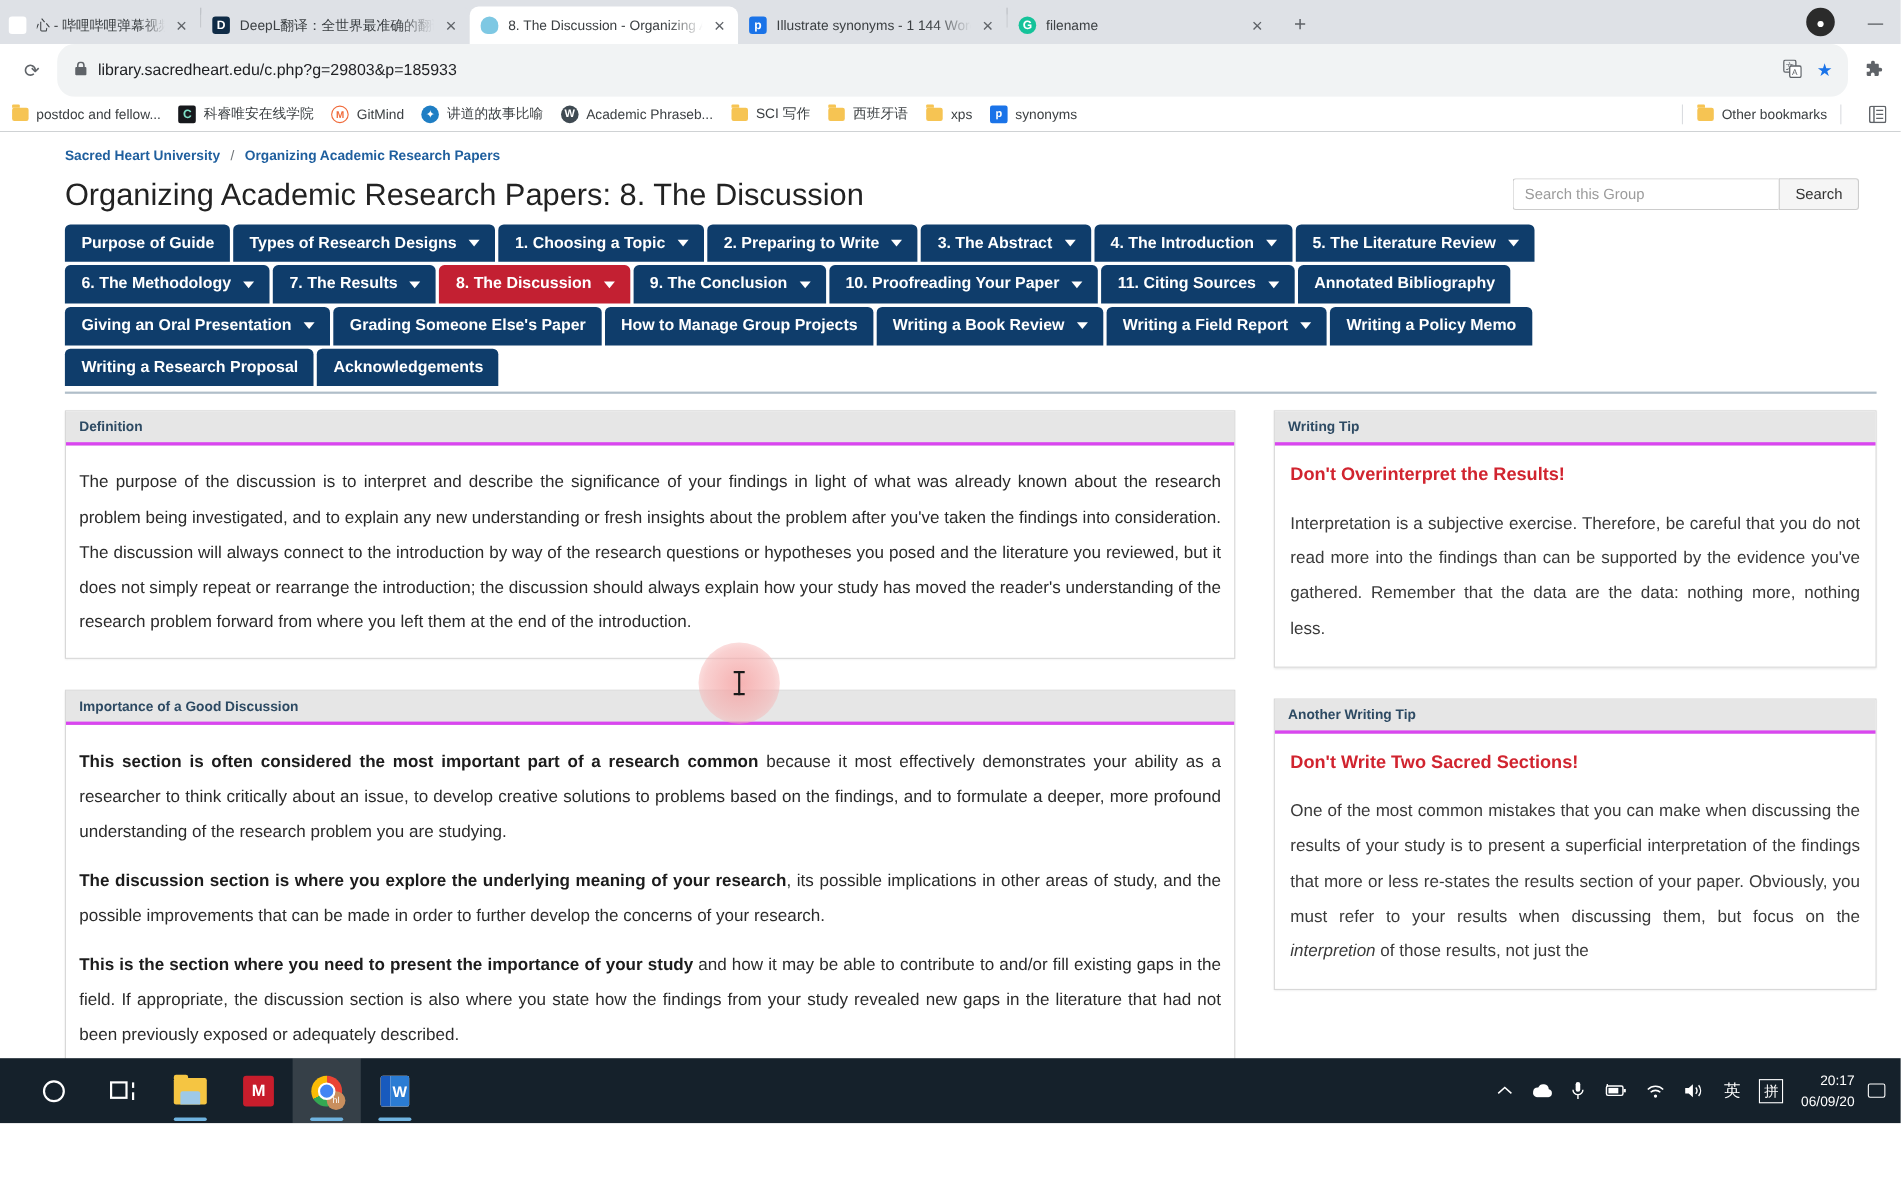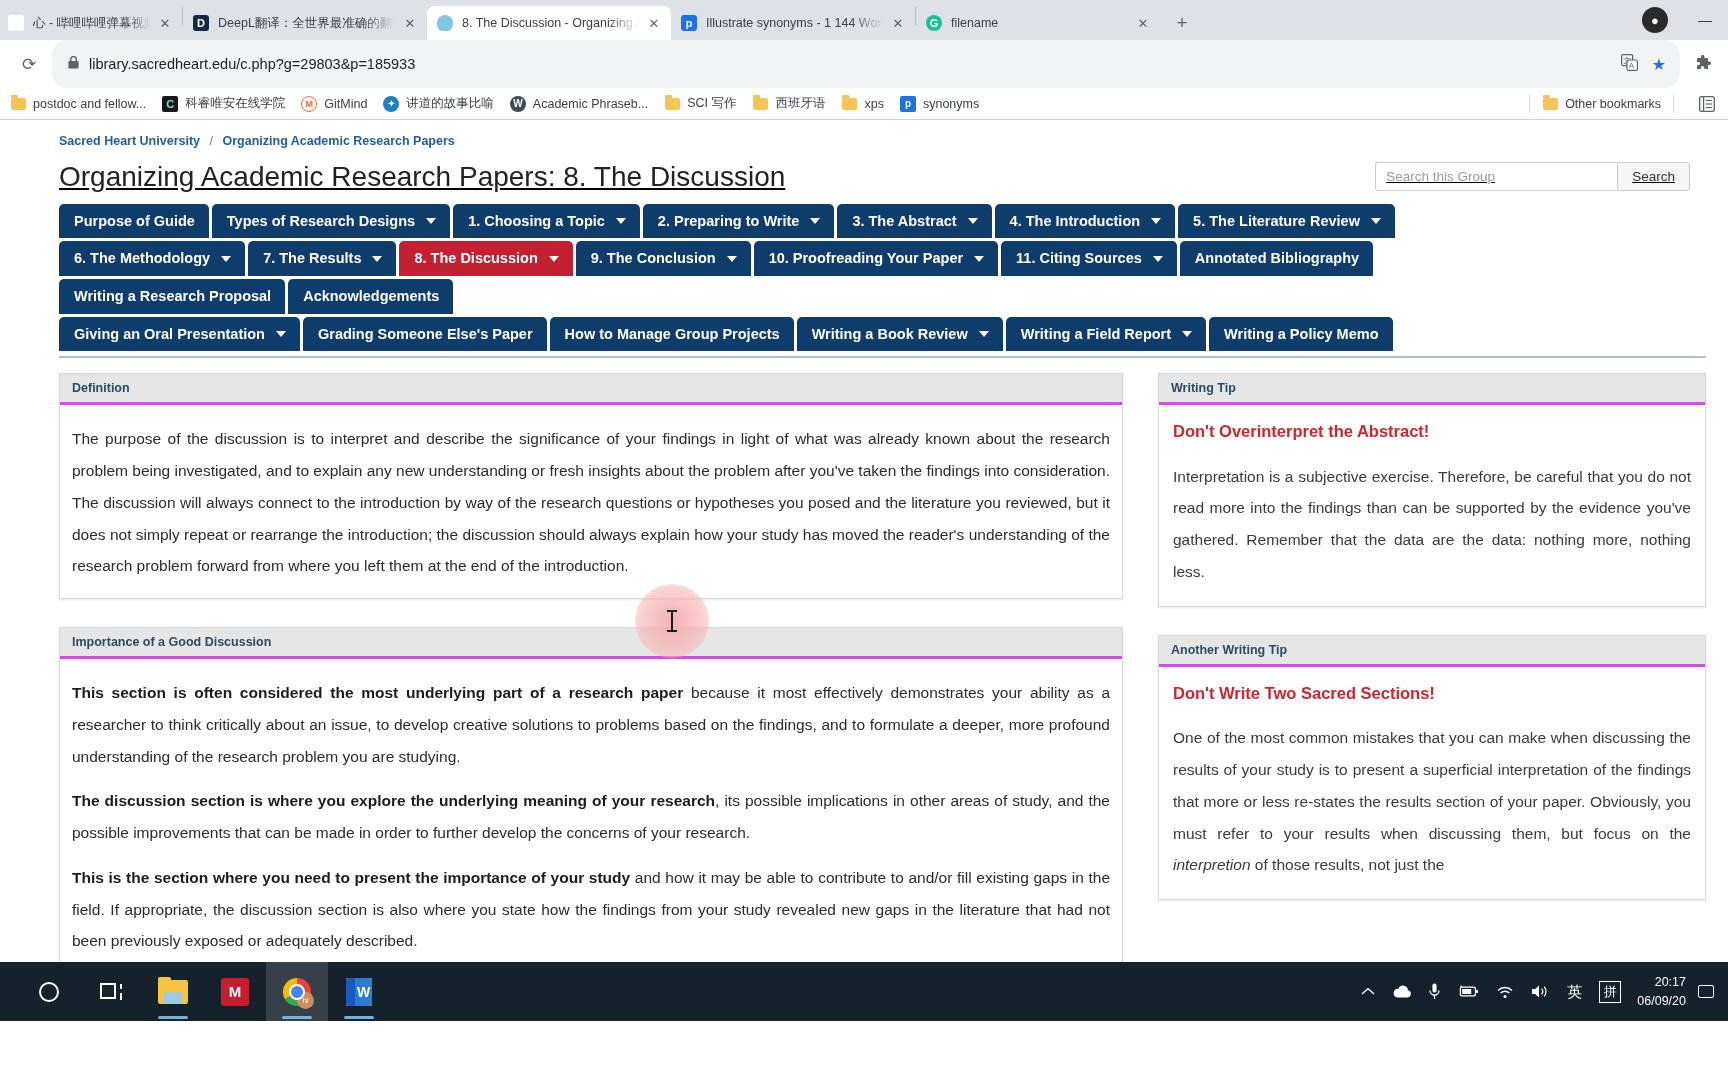--- a/index.html
+++ b/index.html
@@ -93,21 +93,21 @@
 
   .chrome-hairline { height:1px; background:#cfd2d4; }
 
   
   .page { height: 901px; background: #fff; overflow: hidden; position: relative; }
 
   .breadcrumb { padding: 14px 0 0 59px; font-size: 12.5px; color:#1a4c7e; }
   .breadcrumb a { color:#1f5f9e; text-decoration:none; font-weight:600; }
   .breadcrumb .sep { color:#6f7478; margin: 0 6px; font-weight:400;}
 
-  .titlebar { display:flex; align-items:flex-start; padding: 12px 0 0 59px; text-decoration: underline; }
+  .titlebar { display:flex; align-items:flex-start; padding: 12px 0 0 59px; }
   h1.pagetitle { font-size: 28px; font-weight: 400; color:#222; line-height:1.2; letter-spacing:0; }
   .searchwrap { margin-left:auto; margin-right: 38px; display:flex; margin-top: 2px; align-items: flex-end;}
   .searchwrap input {
     width: 242px; height: 29px; border:1px solid #ccc; border-right:none;
     padding: 0 10px; font-size: 13.5px; color:#333; outline:none;
     border-radius: 3px 0 0 3px; font-family:"Liberation Sans", sans-serif;
   }
   .searchwrap input::placeholder { color:#9b9b9b; }
   .searchwrap button {
     height: 29px; padding: 0 14px; font-size: 13.5px;
@@ -447,86 +447,86 @@
             <span>11. Citing Sources</span>
             <i class="caret"></i>
           </div>
         <div class="ntab">
             <span>Annotated Bibliography</span>
           </div>
       </div>
 
       <div class="navrow">
         <div class="ntab">
+            <span>Giving an Oral Presentation</span>
+            <i class="caret"></i>
+          </div>
+        <div class="ntab">
+            <span>Grading Someone Else's Paper</span>
+          </div>
+        <div class="ntab">
+            <span>How to Manage Group Projects</span>
+          </div>
+        <div class="ntab">
+            <span>Writing a Book Review</span>
+            <i class="caret"></i>
+          </div>
+        <div class="ntab">
+            <span>Writing a Field Report</span>
+            <i class="caret"></i>
+          </div>
+        <div class="ntab">
+            <span>Writing a Policy Memo</span>
+          </div>
+      </div>
+
+      <div class="navrow">
+        <div class="ntab">
             <span>Writing a Research Proposal</span>
           </div>
         <div class="ntab">
             <span>Acknowledgements</span>
-          </div>
-      </div>
-
-      <div class="navrow">
-        <div class="ntab">
-            <span>Giving an Oral Presentation</span>
-            <i class="caret"></i>
-          </div>
-        <div class="ntab">
-            <span>Grading Someone Else's Paper</span>
-          </div>
-        <div class="ntab">
-            <span>How to Manage Group Projects</span>
-          </div>
-        <div class="ntab">
-            <span>Writing a Book Review</span>
-            <i class="caret"></i>
-          </div>
-        <div class="ntab">
-            <span>Writing a Field Report</span>
-            <i class="caret"></i>
-          </div>
-        <div class="ntab">
-            <span>Writing a Policy Memo</span>
           </div>
       </div>
     </div>
     <div class="nav-underline"></div>
 
     <div class="cols">
 
       <div class="maincol">
 
         <div class="box">
           <div class="box-head">Definition</div>
           <div class="box-body">
             <p>The purpose of the discussion is to interpret and describe the significance of your findings in light of what was already known about the research problem being investigated, and to explain any new understanding or fresh insights about the problem after you've taken the findings into consideration. The discussion will always connect to the introduction by way of the research questions or hypotheses you posed and the literature you reviewed, but it does not simply repeat or rearrange the introduction; the discussion should always explain how your study has moved the reader's understanding of the research problem forward from where you left them at the end of the introduction.</p>
           </div>
         </div>
 
         <div class="box">
           <div class="box-head">Importance of a Good Discussion</div>
           <div class="box-body">
             <p>
-              <b>This section is often considered the most underlying part of a research paper</b><span> because it most effectively demonstrates your ability as a researcher to think critically about an issue, to develop creative solutions to problems based on the findings, and to formulate a deeper, more profound understanding of the research problem you are studying.</span>
+              <b>This section is often considered the most important part of a research common</b><span> because it most effectively demonstrates your ability as a researcher to think critically about an issue, to develop creative solutions to problems based on the findings, and to formulate a deeper, more profound understanding of the research problem you are studying.</span>
             </p>
             <p>
               <b>The discussion section is where you explore the underlying meaning of your research</b><span>, its possible implications in other areas of study, and the possible improvements that can be made in order to further develop the concerns of your research.</span>
             </p>
             <p>
               <b>This is the section where you need to present the importance of your study</b><span> and how it may be able to contribute to and/or fill existing gaps in the field. If appropriate, the discussion section is also where you state how the findings from your study revealed new gaps in the literature that had not been previously exposed or adequately described.</span>
             </p>
           </div>
         </div>
       </div>
 
       <div class="sidecol">
 
         <div class="box sidebox">
           <div class="box-head">Writing Tip</div>
           <div class="box-body">
-            <div class="tiphead">Don't Overinterpret the Abstract!</div>
+            <div class="tiphead">Don't Overinterpret the Results!</div>
             <p>Interpretation is a subjective exercise. Therefore, be careful that you do not read more into the findings than can be supported by the evidence you've gathered. Remember that the data are the data: nothing more, nothing less.</p>
           </div>
         </div>
 
         <div class="box sidebox" style="margin-bottom:0;">
           <div class="box-head">Another Writing Tip</div>
           <div class="box-body">
             <div class="tiphead">Don't Write Two Sacred Sections!</div>
             <p><span>One of the most common mistakes that you can make when discussing the results of your study is to present a superficial interpretation of the findings that more or less re-states the results section of your paper. Obviously, you must refer to your results when discussing them, but focus on the </span><i>interpretion</i><span> of those results, not just the</span></p>
           </div>

